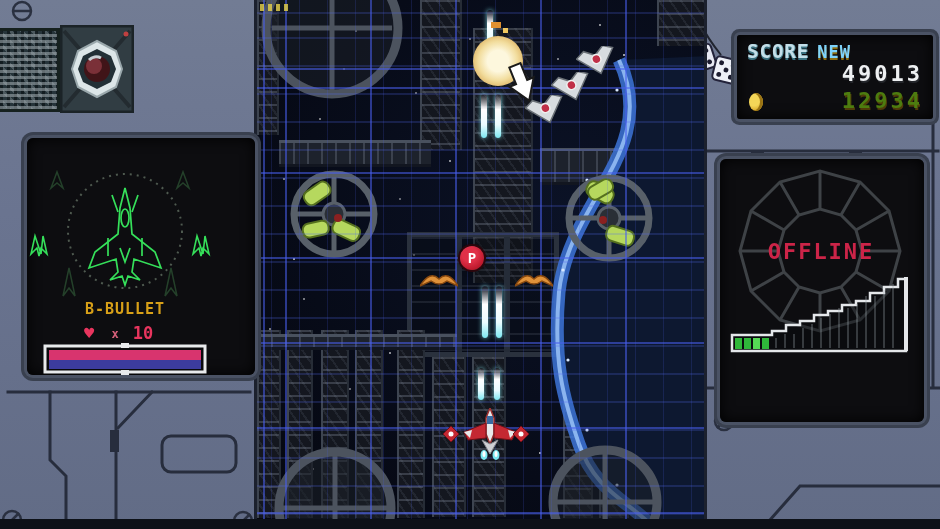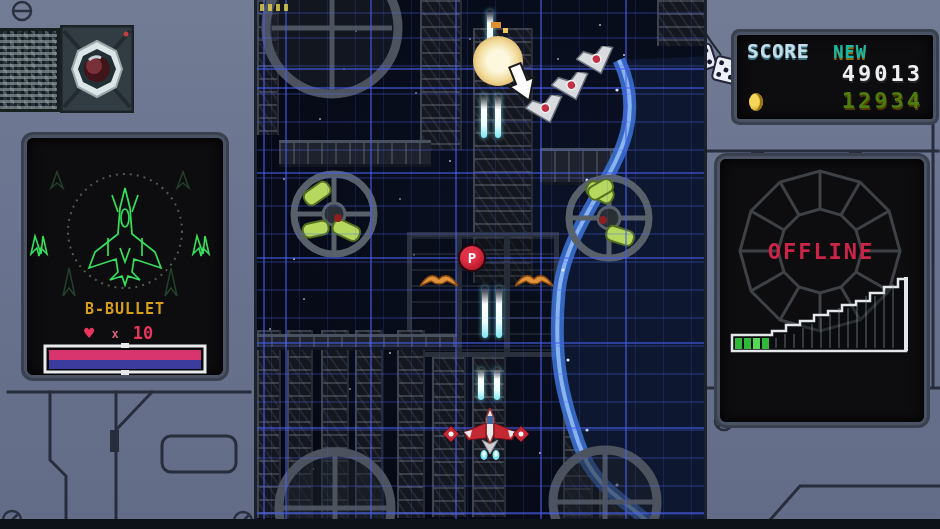--- a/index.html
+++ b/index.html
@@ -15,35 +15,35 @@
   #qr-box{position:absolute;left:0;top:28px;width:57px;height:78px;background:#26343a;
     border-top:3px solid #16211f;border-bottom:3px solid #16211f;border-right:3px solid #16211f;
     background-image:repeating-linear-gradient(0deg,rgba(165,175,180,.55) 0 3px,transparent 3px 6px),
       repeating-linear-gradient(90deg,rgba(15,24,28,.85) 0 3px,transparent 3px 7px),
       repeating-linear-gradient(45deg,transparent 0 5px,rgba(190,200,205,.25) 5px 8px);z-index:2;}
   #camera-box{position:absolute;left:60px;top:25px;width:74px;height:88px;z-index:2;}
   #dice{position:absolute;left:684px;top:32px;width:62px;height:58px;z-index:2;}
 
   
   #score-panel{left:737px;top:35px;width:196px;height:84px;z-index:3;border-radius:3px;}
-  #score-row1{position:absolute;left:10px;top:5px;display:flex;gap:24px;align-items:baseline;}
+  #score-row1{position:absolute;left:10px;top:5px;display:flex;gap:8px;align-items:baseline;}
   #score-label{font-size:19px;font-weight:bold;color:#c4dfe9;letter-spacing:1px;
     text-shadow:0 2px 0 #39707f,1px 0 0 #6fa4b1;}
-  #new-label{font-size:17px;font-weight:bold;color:#14b8a6;letter-spacing:1px;
+  #new-label{font-size:17px;font-weight:bold;color:#7dd3fc;letter-spacing:1px;
     text-shadow:0 2px 0 #8a6c10;}
   .score-num{position:absolute;right:10px;font-size:22px;font-weight:bold;letter-spacing:3px;
     color:#eef0f2;text-shadow:1px 2px 0 #24262b;}
   #score-value{top:26px;}
   #coins-value{top:53px;color:#4d7c0f;text-shadow:1px 2px 0 #4f3c08;}
   #coin-icon{position:absolute;left:12px;top:58px;width:14px;height:18px;border-radius:50%;
     background:radial-gradient(circle at 35% 40%,#f4d658 0 40%,#d8a828 75%,#8a6410 100%);
     box-shadow:inset -3px 0 0 #9a7414;}
 
   
-  #left-panel{left:27px;top:138px;width:196px;height:237px;z-index:3;}
+  #left-panel{left:27px;top:138px;width:228px;height:237px;z-index:3;}
   #left-panel svg{display:block;}
   .gold-text{fill:#d8a018;font:bold 15px "DejaVu Sans Mono",monospace;letter-spacing:1px;}
   .pink-text{fill:#e8355e;font:bold 17px "DejaVu Sans Mono",monospace;}
   .pink-sm{fill:#d4607a;font:bold 12px "DejaVu Sans Mono",monospace;}
 
   
   #right-panel{left:720px;top:159px;width:204px;height:263px;z-index:3;}
   .offline-text{fill:#cc2448;font:bold 22px "DejaVu Sans Mono",monospace;letter-spacing:2px;}
 
   

